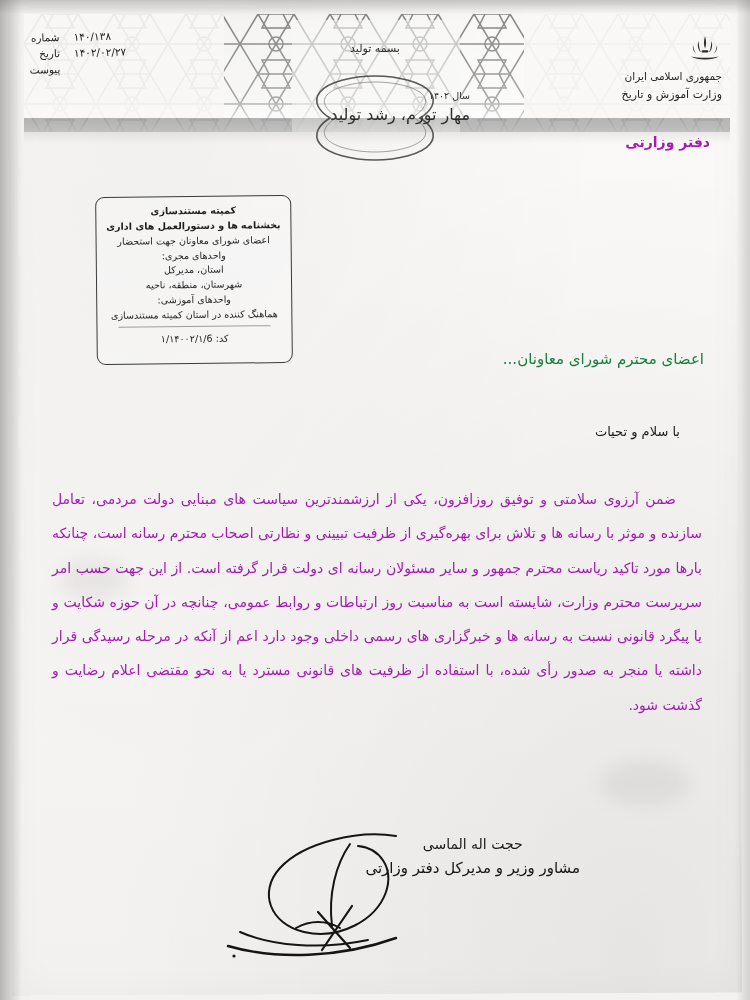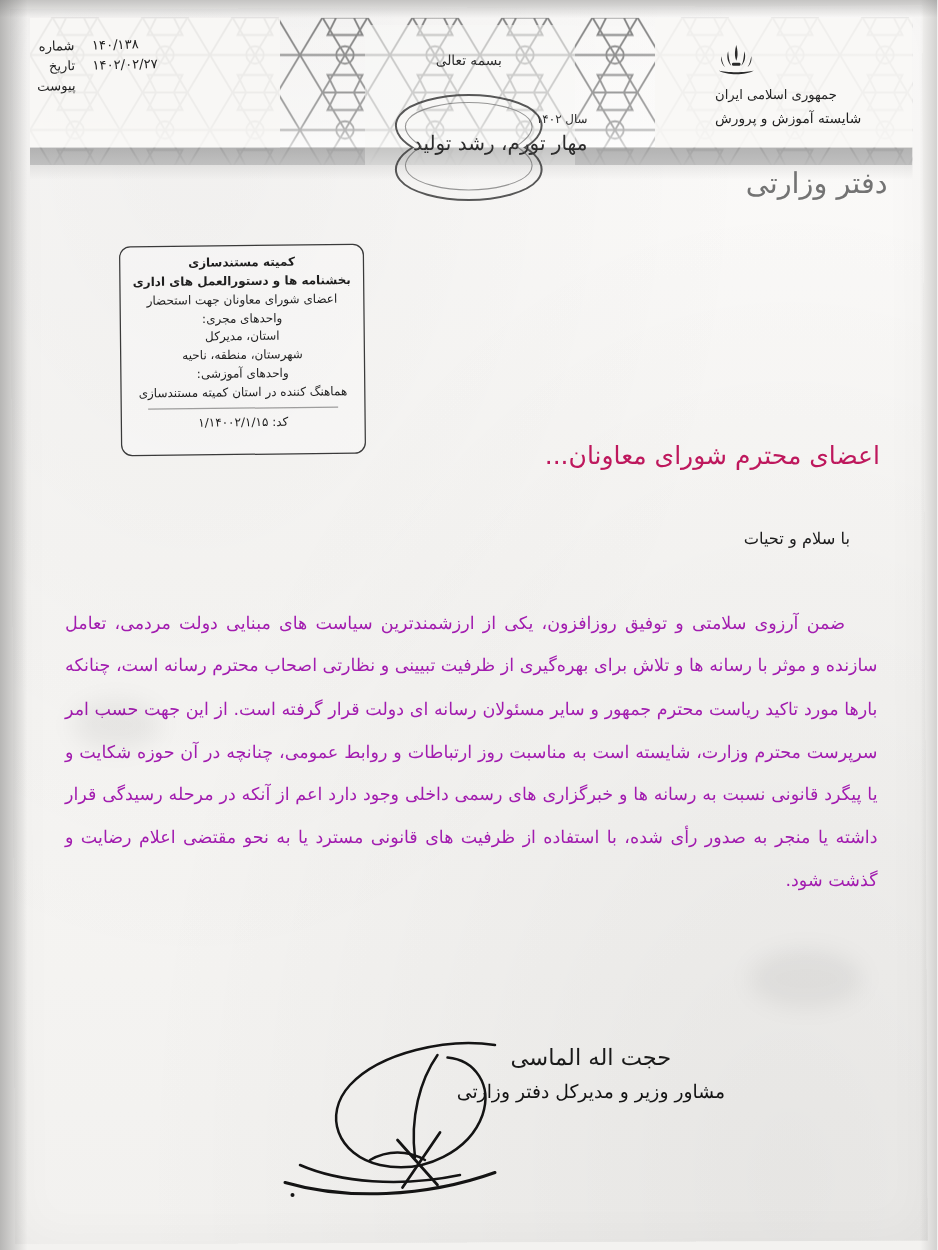--- a/index.html
+++ b/index.html
@@ -73,21 +73,21 @@
     height: 26px;
     background: linear-gradient(180deg, rgba(120,120,120,0.28), rgba(255,255,255,0));
   }
 
   
   .emblem-block {
     position: absolute;
     right: 28px;
     top: 34px;
     width: 150px;
-    text-align: left;
+    text-align: right;
     line-height: 1.5;
   }
   .emblem-glyph {
     font-size: 21px;
     color: #2a2a2a;
     letter-spacing: -1px;
     line-height: 1;
     margin-bottom: 3px;
   }
   .emblem-line1 {
@@ -155,23 +155,24 @@
     font-size: 11px;
     color: #2b2b2b;
     white-space: nowrap;
   }
 
   
   .office-title {
     position: absolute;
     right: 40px;
     top: 134px;
-    font-size: 23px;
-    color: #737373;
+    font-size: 14px;
+    color: #a21caf;
     letter-spacing: 0.5px;
+    font-weight: bold;
   }
 
   
   .stamp-box {
     position: absolute;
     left: 96px;
     top: 196px;
     width: 196px;
     height: 168px;
     border: 1.6px solid #3a3a3a;
@@ -203,22 +204,22 @@
 
   
   .addressees {
     position: absolute;
     right: 46px;
     top: 344px;
     text-align: right;
     line-height: 2.05;
   }
   .addressee {
-    font-size: 20px;
-    color: #be185d;
+    font-size: 15px;
+    color: #15803d;
     white-space: nowrap;
   }
 
   .salutation {
     position: absolute;
     right: 70px;
     top: 424px;
     font-size: 13px;
     color: #1a1a1a;
     margin-left: 34px;
@@ -240,21 +241,21 @@
   .body-text p { margin: 0; text-indent: 26px; }
 
   
   .sig-block {
     position: absolute;
     right: 170px;
     top: 836px;
     text-align: center;
   }
   .sig-name {
-    font-size: 18px;
+    font-size: 14px;
     color: #1a1a1a;
     margin-bottom: 7px;
   }
   .sig-title {
     font-size: 15px;
     color: #131313;
     white-space: nowrap;
   }
   .signature-svg {
     position: absolute;
@@ -316,39 +317,39 @@
           <path d="M10.5 7 C9.2 11 9.8 15.6 13 18.6 C11 14.8 11 11 10.5 7 Z"></path>
           <path d="M23.5 7 C24.8 11 24.2 15.6 21 18.6 C23 14.8 23 11 23.5 7 Z"></path>
           <path d="M5 11 C4.4 14 5.4 17.6 8 19.6 C6 17 5.6 14 5 11 Z"></path>
           <path d="M29 11 C29.6 14 28.6 17.6 26 19.6 C28 17 28.4 14 29 11 Z"></path>
           <rect x="13.6" y="16.2" width="6.8" height="2.4" rx="1"></rect>
           <path d="M3 22.4 C9 26.4 25 26.4 31 22.4 C25 24.2 9 24.2 3 22.4 Z"></path>
         </g>
       </svg>
     </div>
     <div class="emblem-line1">جمهوری اسلامی ایران</div>
-    <div class="emblem-line2">شایسته آموزش و پرورش</div>
+    <div class="emblem-line2">وزارت آموزش و تاریخ</div>
   </div>
 
   <div class="meta-block">
     <div class="meta-row">
       <span class="meta-label">شماره</span>
       <span class="meta-value">۱۴۰/۱۳۸</span>
     </div>
     <div class="meta-row">
       <span class="meta-label">تاریخ</span>
       <span class="meta-value">۱۴۰۲/۰۲/۲۷</span>
     </div>
     <div class="meta-row">
       <span class="meta-label">پیوست</span>
       <span class="meta-value"></span>
     </div>
   </div>
 
-  <div class="basmala">بسمه تعالی</div>
+  <div class="basmala">بسمه تولید</div>
 
   <div class="medallion">
     <svg class="medallion-svg" width="190" height="92" viewBox="0 0 190 92" xmlns="http://www.w3.org/2000/svg" aria-hidden="true">
       <path d="M95 4
                C118 4 142 10 150 20
                C158 30 150 40 140 46
                C150 52 158 62 150 72
                C142 82 118 88 95 88
                C72 88 48 82 40 72
                C32 62 40 52 50 46
@@ -370,21 +371,21 @@
     <div class="stamp-l bold">بخشنامه ها و دستورالعمل های اداری</div>
     <div class="stamp-l">اعضای شورای معاونان جهت استحضار</div>
     <div class="stamp-l">واحدهای مجری:</div>
     <div class="stamp-l">استان، مدیرکل</div>
     <div class="stamp-l">شهرستان، منطقه، ناحیه</div>
     <div class="stamp-l">واحدهای آموزشی:</div>
     <div class="stamp-l">هماهنگ کننده در استان کمیته مستندسازی</div>
     <div class="stamp-sep"></div>
     <div class="stamp-code">
       <span>کد:</span>
-      <span>۱/۱۴۰۰۲/۱/۱۵</span>
+      <span>۱/۱۴۰۰۲/۱/6</span>
     </div>
   </div>
 
   <div class="addressees">
     <div class="addressee">اعضای محترم شورای معاونان...</div>
   </div>
 
   <div class="salutation">با سلام و تحیات</div>
 
   <div class="body-text">

